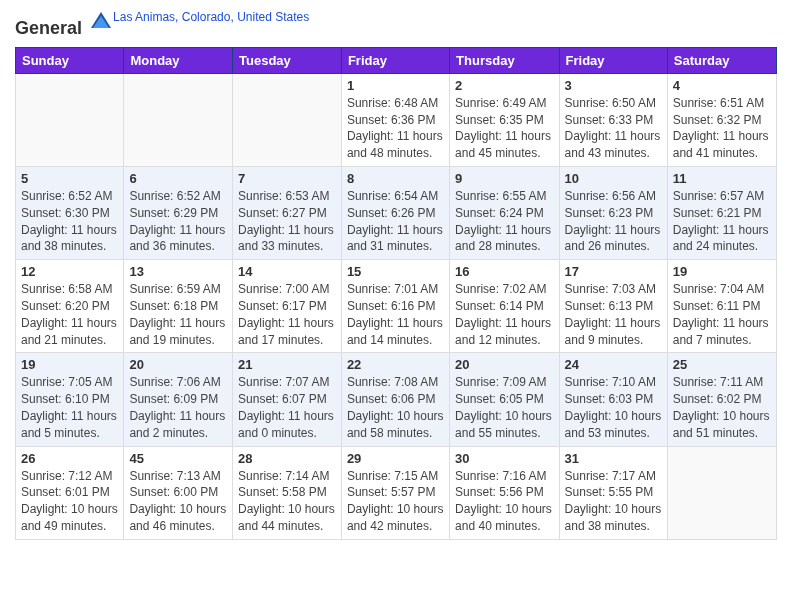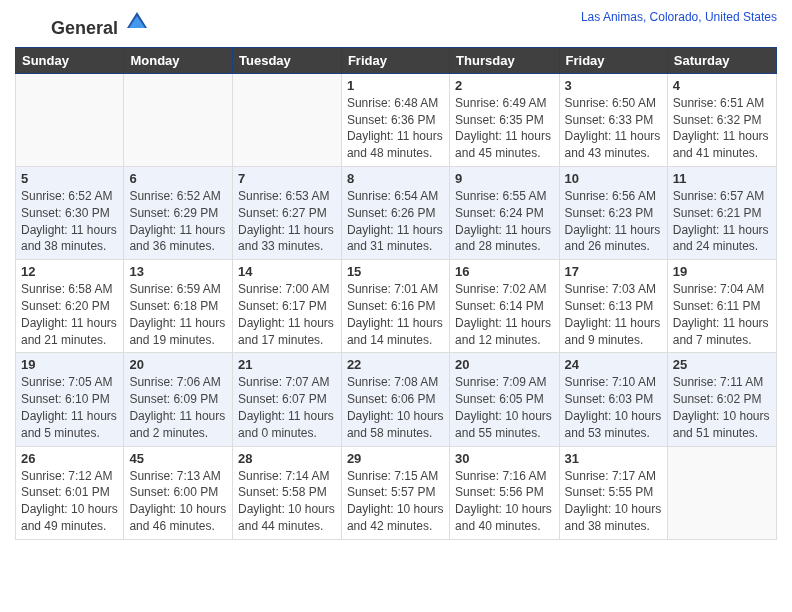--- a/index.html
+++ b/index.html
@@ -10,24 +10,22 @@
       min-height: 612px;
       padding: 0;
     }
     .page {
       width: 792px;
       background: #fff;
       padding: 10px 15px 15px 15px;
     }
     .header {
       display: flex;
-      justify-content: space-between;
       align-items: flex-start;
       margin-bottom: 8px;
-      margin-left: 36px;
     }
     .logo {
       display: flex;
       align-items: center;
     }
     .logo-text {
       font-size: 18px;
       font-weight: bold;
       line-height: 1.1;
     }
@@ -48,21 +46,21 @@
     .location {
       font-size: 12px;
       color: #1d4ed8;
     }
     .calendar {
       width: 100%;
       border-collapse: collapse;
       border: 1px solid #ccc;
     }
     .calendar th {
-      background: #404040;
+      background: #6d28d9;
       color: #fff;
       text-align: left;
       padding: 5px 6px;
       font-size: 13px;
       font-weight: bold;
       border: 1px solid #1a4080;
     }
     .calendar td {
       vertical-align: top;
       padding: 4px 5px;

